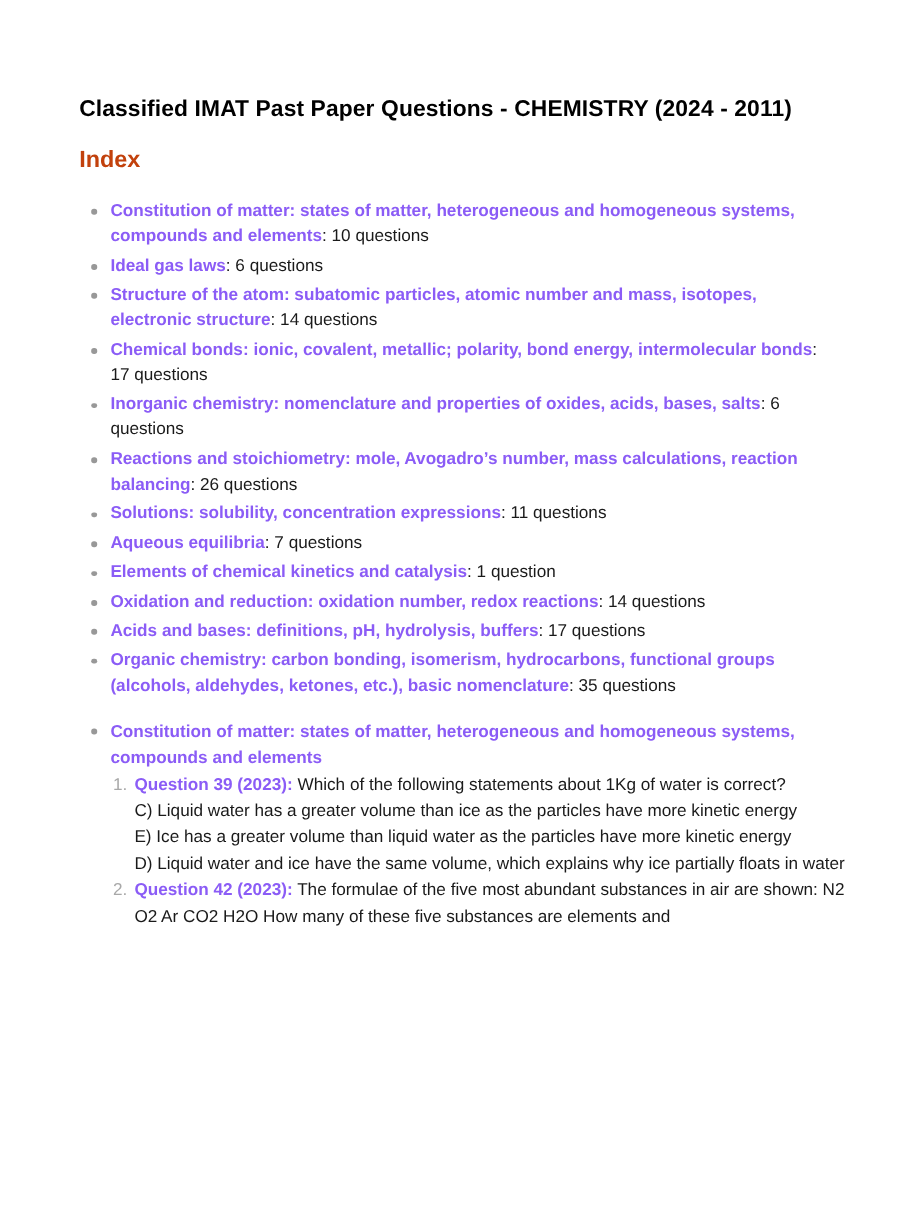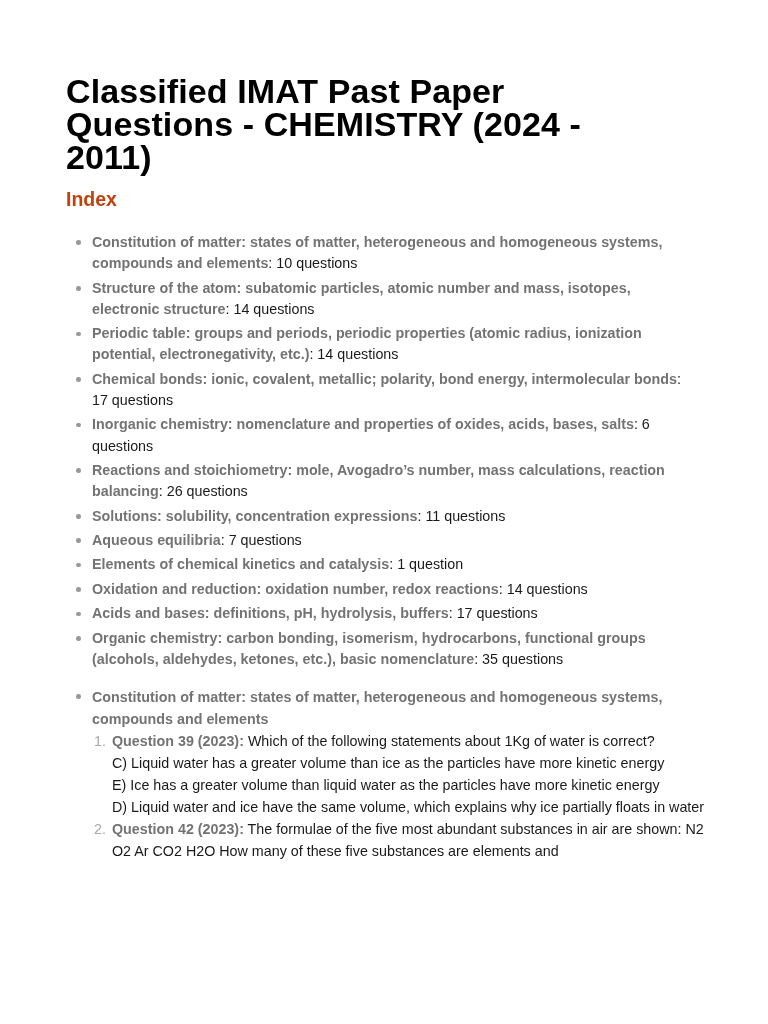--- a/index.html
+++ b/index.html
@@ -5,30 +5,30 @@
   * { margin:0; padding:0; box-sizing:border-box; }
   html,body { width:768px; height:1024px; }
   body {
     background:#ffffff;
     font-family:"Liberation Sans","DejaVu Sans",sans-serif;
     color:#1a1a1a;
     -webkit-font-smoothing:antialiased;
   }
   .page { width:768px; height:1024px; padding:75px 40px 0 66px; overflow:hidden; background:#ffffff; }
   .doc-title {
-    font-size:34px; font-weight:700; line-height:33px; color:#000000;
+    font-size:19px; font-weight:700; line-height:33px; color:#000000;
     max-width:600px; margin:0 0 12px 0; letter-spacing:0.1px;
   }
   .index-heading { font-size:19.5px; font-weight:700; line-height:26px; color:#c2410c; }
   ul.index-list { list-style:none; margin-top:20px; }
   ul.index-list > li {
     position:relative; padding-left:26px; max-width:630px;
     font-size:14.3px; line-height:21.2px; margin-bottom:3.2px; color:#1a1a1a;
   }
-  ul.index-list > li strong { font-weight:700; color:#737373; }
+  ul.index-list > li strong { font-weight:700; color:#8b5cf6; }
   .dot {
     position:absolute; left:10px; top:8.4px; width:4.6px; height:4.6px;
     border-radius:50%; background:#989898;
   }
   ul.section-list { margin-top:16px; }
   ul.section-list > li { max-width:650px; line-height:22px; }
   ol.q-list { list-style:none; margin-top:0; }
   ol.q-list > li.q-item {
     position:relative; padding-left:20px; max-width:620px;
     font-size:14.3px; line-height:22px; font-weight:400; color:#1a1a1a;
@@ -44,22 +44,22 @@
 <body>
 
 <div class="page">
 
   <h1 class="doc-title">Classified IMAT Past Paper Questions - CHEMISTRY (2024 - 2011)</h1>
 
   <h2 class="index-heading">Index</h2>
 
   <ul class="index-list">
     <li><span class="dot"></span><strong>Constitution of matter: states of matter, heterogeneous and homogeneous systems, compounds and elements</strong><span>: 10 questions</span></li>
+    <li><span class="dot"></span><strong>Ideal gas laws</strong><span>: 6 questions</span></li>
     <li><span class="dot"></span><strong>Structure of the atom: subatomic particles, atomic number and mass, isotopes, electronic structure</strong><span>: 14 questions</span></li>
-    <li><span class="dot"></span><strong>Periodic table: groups and periods, periodic properties (atomic radius, ionization potential, electronegativity, etc.)</strong><span>: 14 questions</span></li>
     <li><span class="dot"></span><strong>Chemical bonds: ionic, covalent, metallic; polarity, bond energy, intermolecular bonds</strong><span>: 17 questions</span></li>
     <li><span class="dot"></span><strong>Inorganic chemistry: nomenclature and properties of oxides, acids, bases, salts</strong><span>: 6 questions</span></li>
     <li><span class="dot"></span><strong>Reactions and stoichiometry: mole, Avogadro’s number, mass calculations, reaction balancing</strong><span>: 26 questions</span></li>
     <li><span class="dot"></span><strong>Solutions: solubility, concentration expressions</strong><span>: 11 questions</span></li>
     <li><span class="dot"></span><strong>Aqueous equilibria</strong><span>: 7 questions</span></li>
     <li><span class="dot"></span><strong>Elements of chemical kinetics and catalysis</strong><span>: 1 question</span></li>
     <li><span class="dot"></span><strong>Oxidation and reduction: oxidation number, redox reactions</strong><span>: 14 questions</span></li>
     <li><span class="dot"></span><strong>Acids and bases: definitions, pH, hydrolysis, buffers</strong><span>: 17 questions</span></li>
     <li><span class="dot"></span><strong>Organic chemistry: carbon bonding, isomerism, hydrocarbons, functional groups (alcohols, aldehydes, ketones, etc.), basic nomenclature</strong><span>: 35 questions</span></li>
   </ul>

